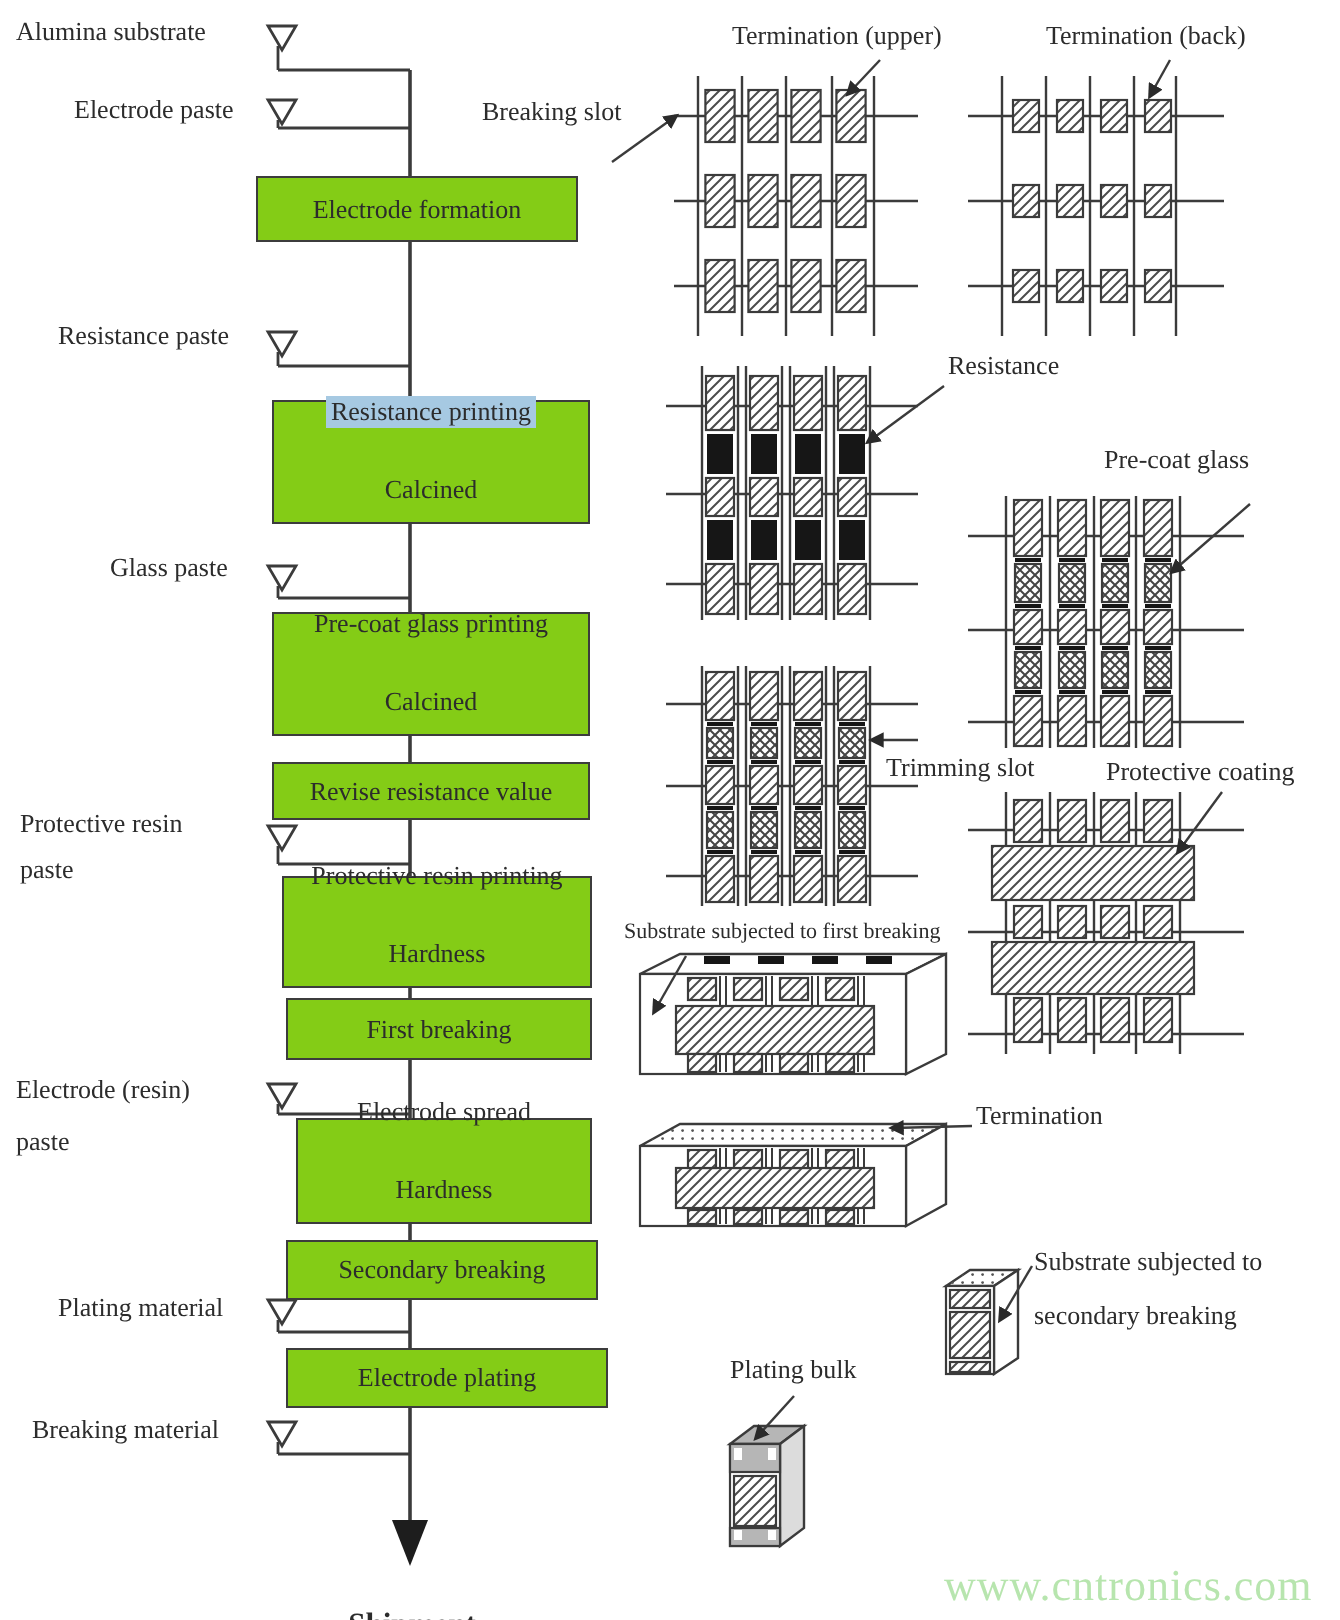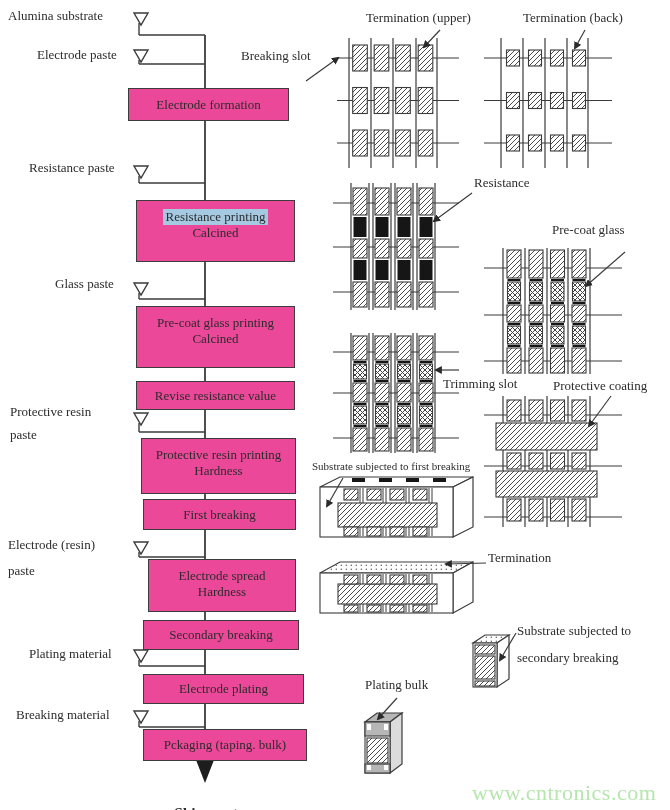--- a/index.html
+++ b/index.html
@@ -1,24 +1,24 @@
 <!DOCTYPE html>
 <html style="--hl: #a6c9e2; --wm: #b7e5ae;"><head>
 <meta charset="utf-8">
 <style>
   html,body{margin:0;padding:0;background:#fff;}
   .canvas{position:relative;width:670px;height:810px;background:#ffffff;overflow:hidden;
           font-family:Liberation Serif, serif;color:#2c2c2c;padding-left:17px;}
   #art{position:absolute;left:0;top:0;z-index:1;}
   .lbl{position:absolute;font-size:13px;line-height:1.15;white-space:nowrap;z-index:2;}
   .lbl.sm{font-size:11px;}
-  .step{position:absolute;box-sizing:border-box;border:1.6px solid #3c3c3c;background:#ec4899;
+  .step{position:absolute;box-sizing:border-box;border:1.6px solid #3c3c3c;background:#84cc16;
         display:flex;flex-direction:column;align-items:center;justify-content:center;
         font-size:13px;text-align:center;z-index:2;}
-  .step.two{justify-content:flex-start;padding:8px 0;}
+  .step.two{justify-content:flex-end;padding:8px 0;gap:23px;}
   .hl{background:var(--hl,#a6c9e2);padding:0 2px;}
   .shipment{position:absolute;font-weight:bold;font-size:15.5px;z-index:2;text-align:center;margin-top:18px;}
   .watermark{position:absolute;font-size:22px;letter-spacing:.5px;color:var(--wm,#b7e5ae);z-index:2;}
 </style>
 </head>
 <body>
 
 <div class="canvas">
 
   <svg id="art" width="670" height="810" viewBox="0 0 670 810">
@@ -492,23 +492,20 @@
   <div class="step two" style="left:148px;top:559px;width:148px;height:53px">
     <span>Electrode spread</span>
     <span>Hardness</span>
     </div>
   <div class="step" style="left:143px;top:620px;width:156px;height:30px">
     <span>Secondary breaking</span>
     </div>
   <div class="step" style="left:143px;top:674px;width:161px;height:30px">
     <span>Electrode plating</span>
     </div>
-  <div class="step" style="left:143px;top:729px;width:164px;height:32px">
-    <span>Pckaging (taping. bulk)</span>
-    </div>
 
   <div class="shipment" style="left:161px;top:786px;width:90px">Shipment</div>
 
   <div class="lbl" style="left:366px;top:11px">Termination (upper)</div>
   <div class="lbl" style="left:523px;top:11px">Termination (back)</div>
   <div class="lbl" style="left:241px;top:49px">Breaking slot</div>
   <div class="lbl" style="left:474px;top:176px">Resistance</div>
   <div class="lbl" style="left:552px;top:223px">Pre-coat glass</div>
   <div class="lbl" style="left:443px;top:377px">Trimming slot</div>
   <div class="lbl" style="left:553px;top:379px">Protective coating</div>

